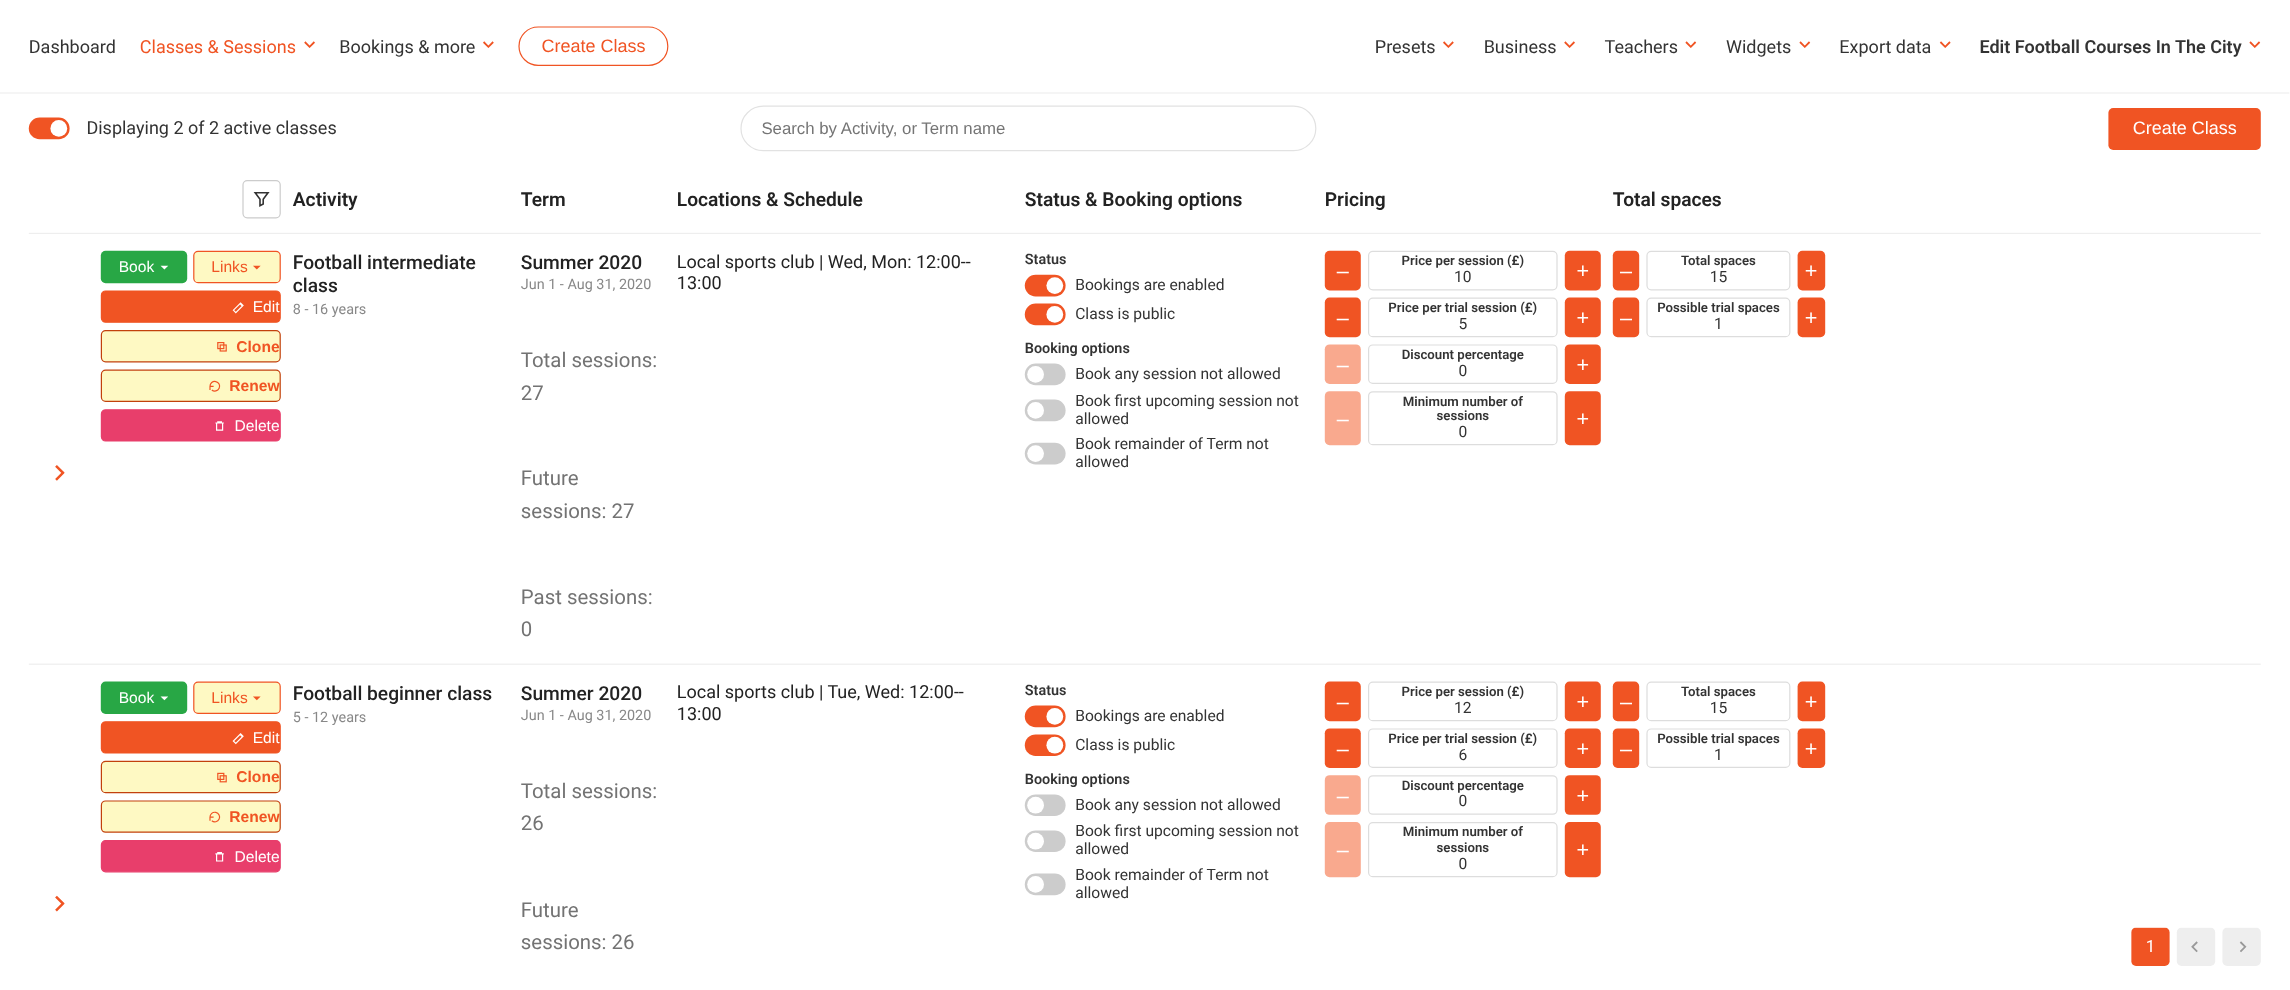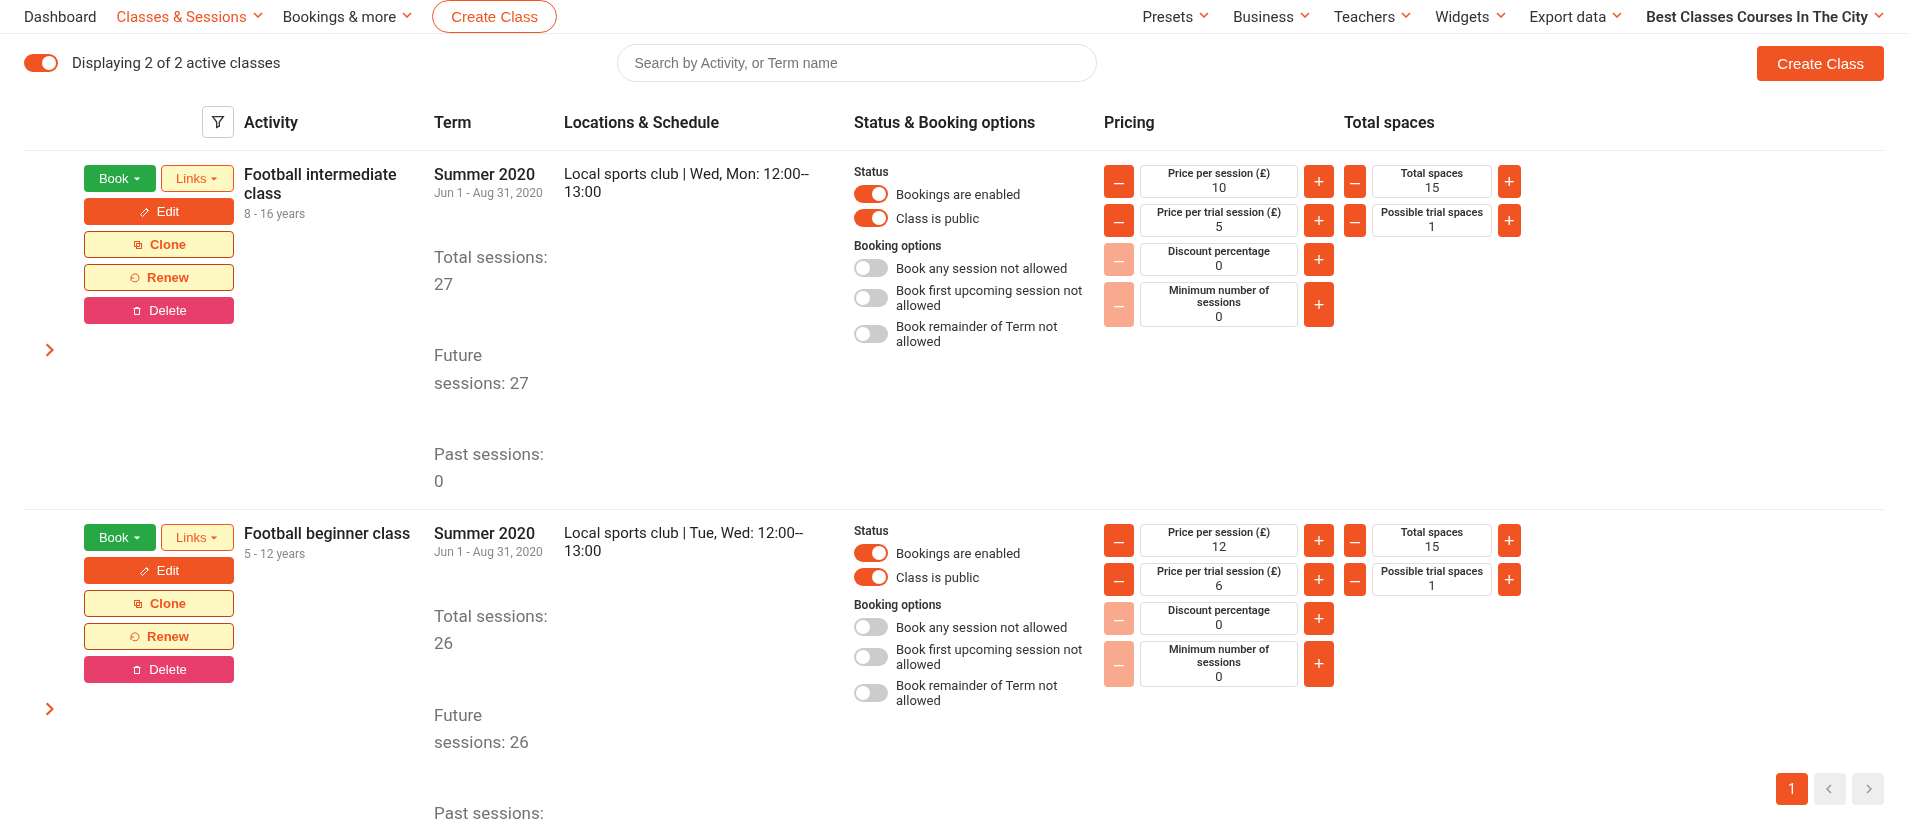--- a/index.html
+++ b/index.html
@@ -6,21 +6,21 @@
   body {
     margin: 0;
     font-family: -apple-system, BlinkMacSystemFont, "Segoe UI", Roboto, "Helvetica Neue", Arial, sans-serif;
     font-size: 14px;
     color: #333;
     background: #fff;
   }
   .topnav {
     display: flex;
     align-items: center;
-    padding: 0 24px;
+    padding: 22px 24px;
     border-bottom: 1px solid #eee;
     gap: 16px;
   }
   .topnav-left { display: flex; align-items: center; gap: 20px; }
   .topnav-right { margin-left: auto; display: flex; align-items: center; gap: 24px; }
   .nav-item {
     display: inline-flex; align-items: center; gap: 6px;
     color: #333; cursor: pointer; font-size: 15px;
   }
   .nav-item.active { color: #f05423; }
@@ -89,21 +89,21 @@
     border-radius:4px; cursor:pointer; display:inline-flex; align-items:center; gap:4px;
     font-size:13px; flex:1; justify-content:center;
   }
   .btn-links {
     border:1px solid #f05423; color:#f05423; background:#fef9c3;
     padding:5px 12px; border-radius:4px; cursor:pointer;
     display:inline-flex; align-items:center; gap:4px; font-size:13px; flex:1; justify-content:center;
   }
   .btn-row {
     width:100%; padding:5px 0; border-radius:4px; cursor:pointer;
-    font-size:13px; display:inline-flex; align-items:center; justify-content:center; gap:6px;
+    font-size:13px; display:inline-flex; align-items:center; justify-content:flex-end; gap:6px;
   }
   .btn-edit { background:#f05423; border:1px solid #f05423; color:#fff; }
   .btn-clone, .btn-renew { background:#fef9c3; border:1px solid #c2410c; color:#f05423;font-weight:bold; }
   .btn-delete { background:#e83e6b; border:1px solid #e83e6b; color:#fff; }
 
   .activity-col .title { font-weight:500; font-size:16px; color:#222; margin-bottom:4px; }
   .activity-col .age { font-size:12px; color:#888; }
 
   .term-col .term-title { font-weight:500; font-size:16px; color:#222; margin-bottom:2px; }
   .term-col .dates { font-size:12px; color:#888; margin-bottom:10px; }
@@ -201,21 +201,21 @@
     </span>
     <span class="nav-item">
       <span>Export data</span>
       <span class="chev">
           <svg viewBox="0 0 10 6">
             <path d="M1 1l4 4 4-4" stroke="#f05423" stroke-width="1.5" fill="none"></path>
           </svg>
         </span>
     </span>
     <span class="nav-item" style="font-weight:600">
-      <span>Best Classes Courses In The City</span>
+      <span>Edit Football Courses In The City</span>
       <span class="chev">
           <svg viewBox="0 0 10 6">
             <path d="M1 1l4 4 4-4" stroke="#f05423" stroke-width="1.5" fill="none"></path>
           </svg>
         </span>
     </span>
   </div>
 </div>
 
 <div class="subbar">

